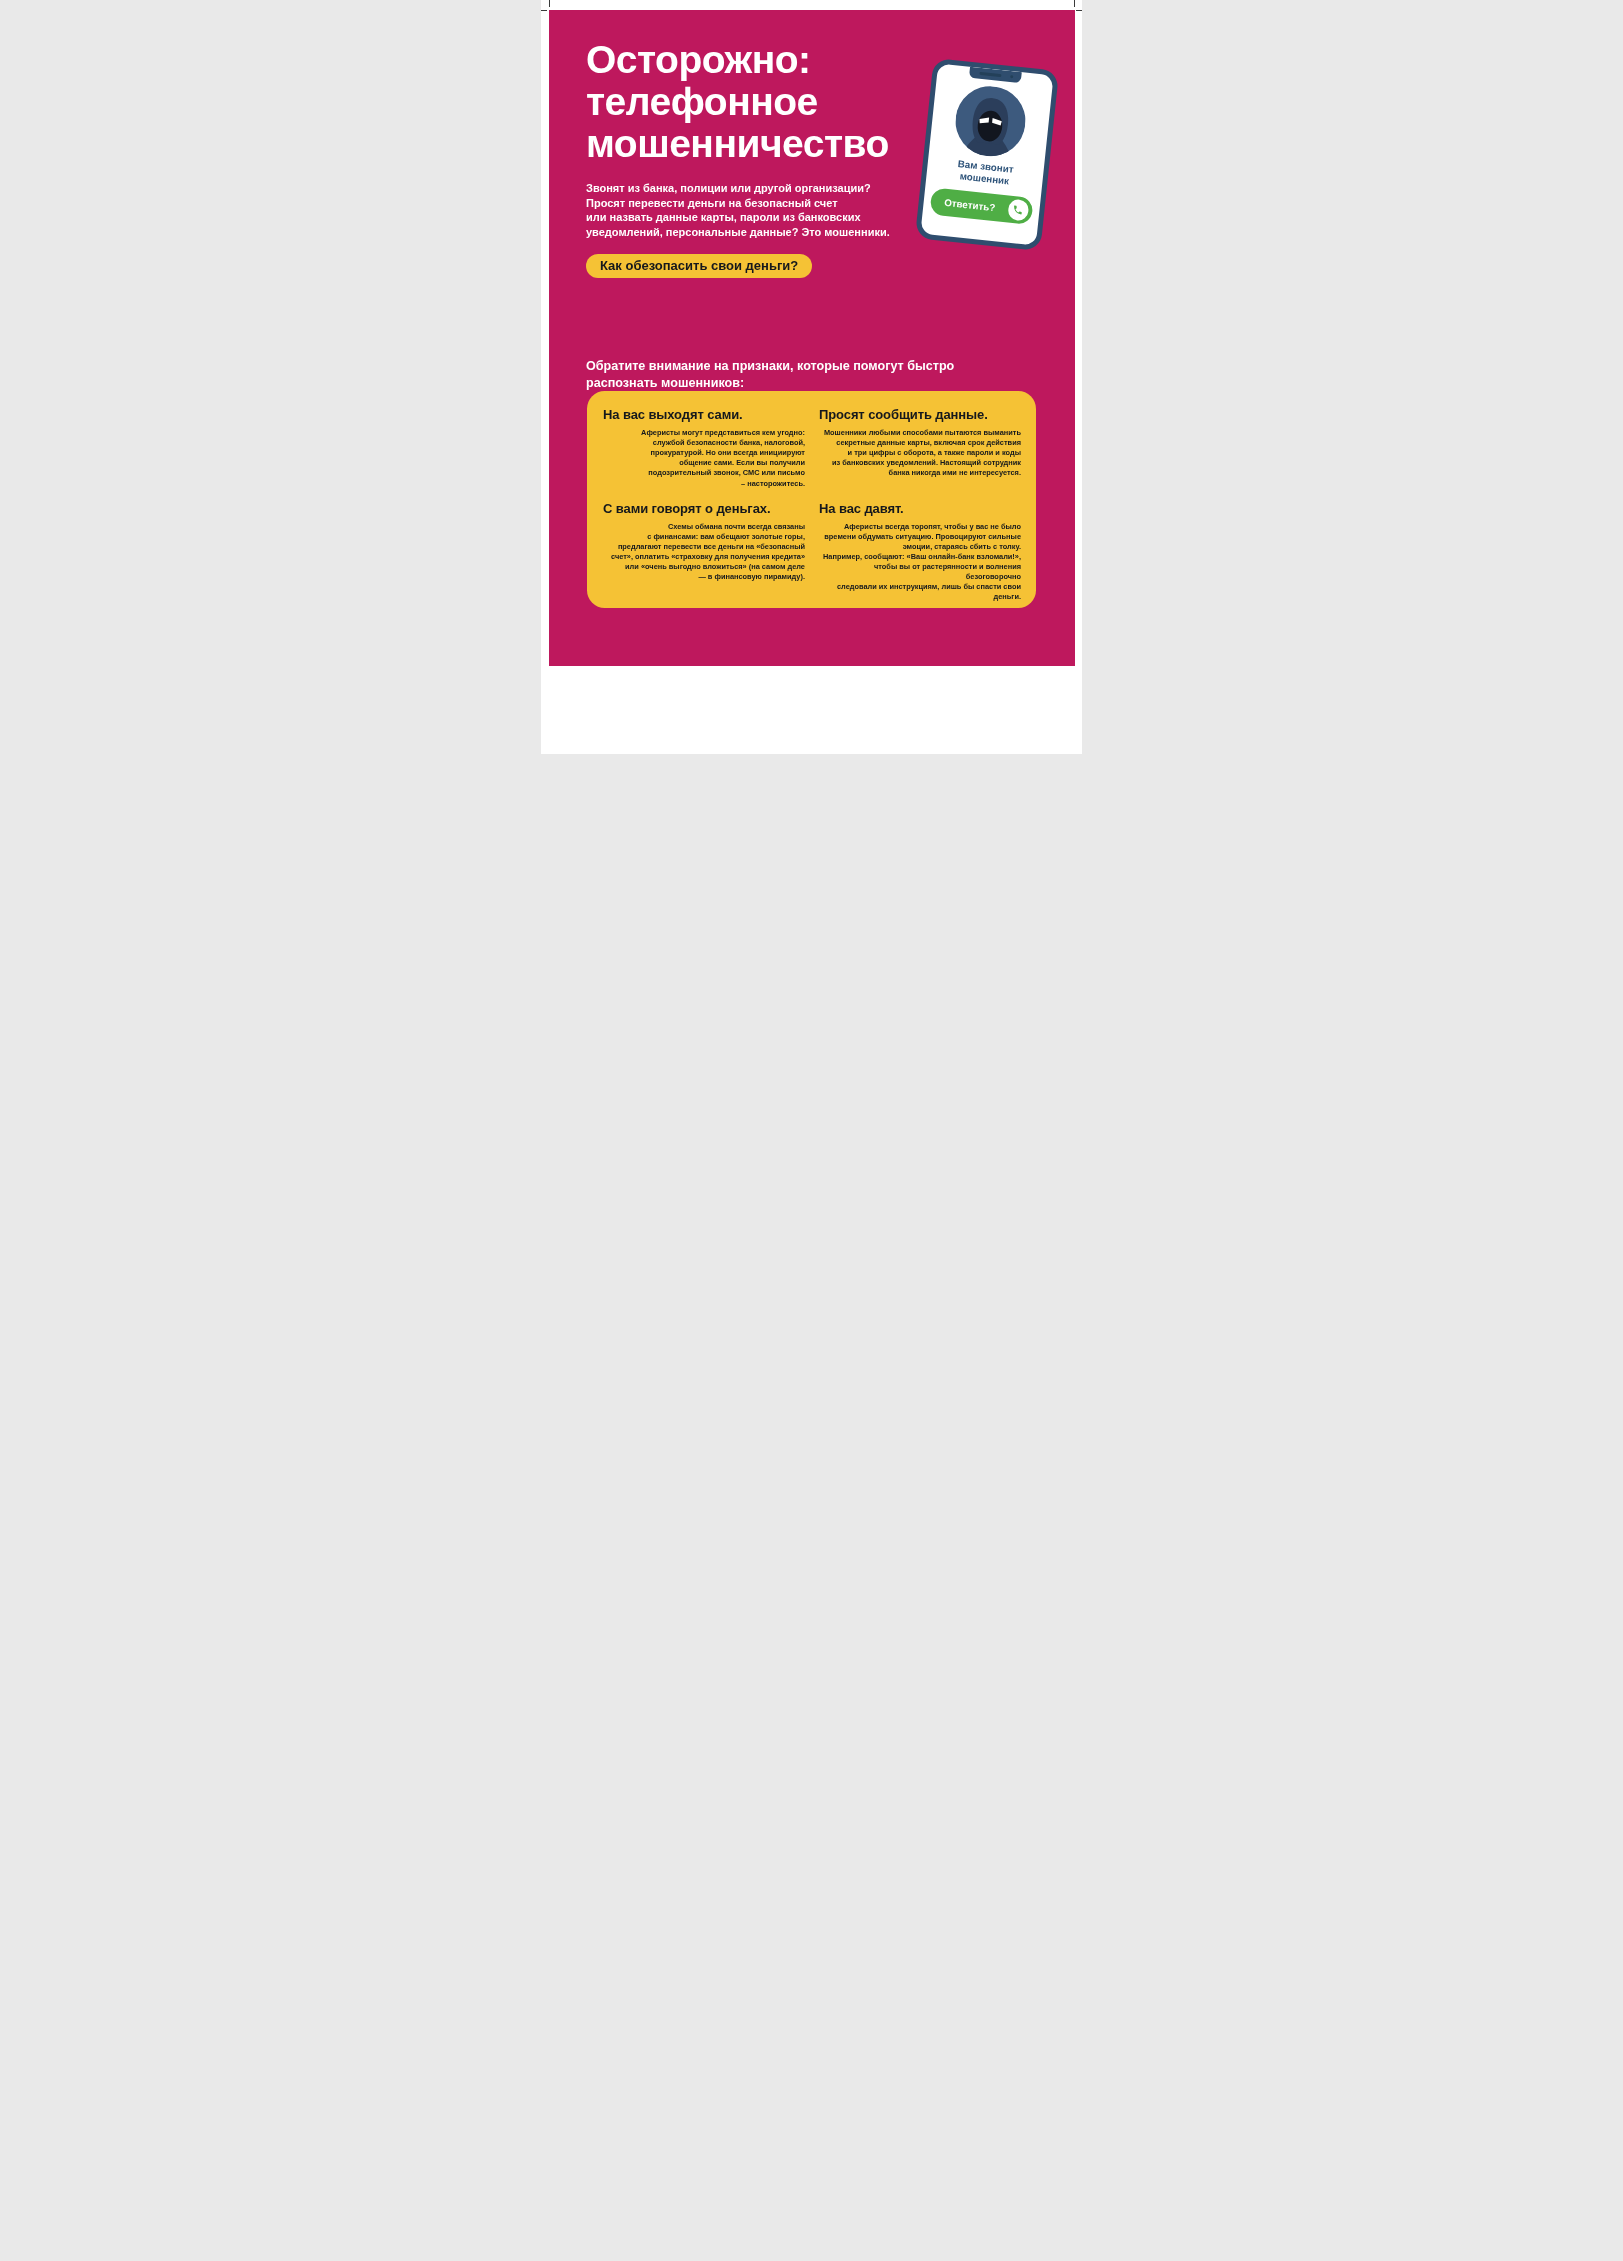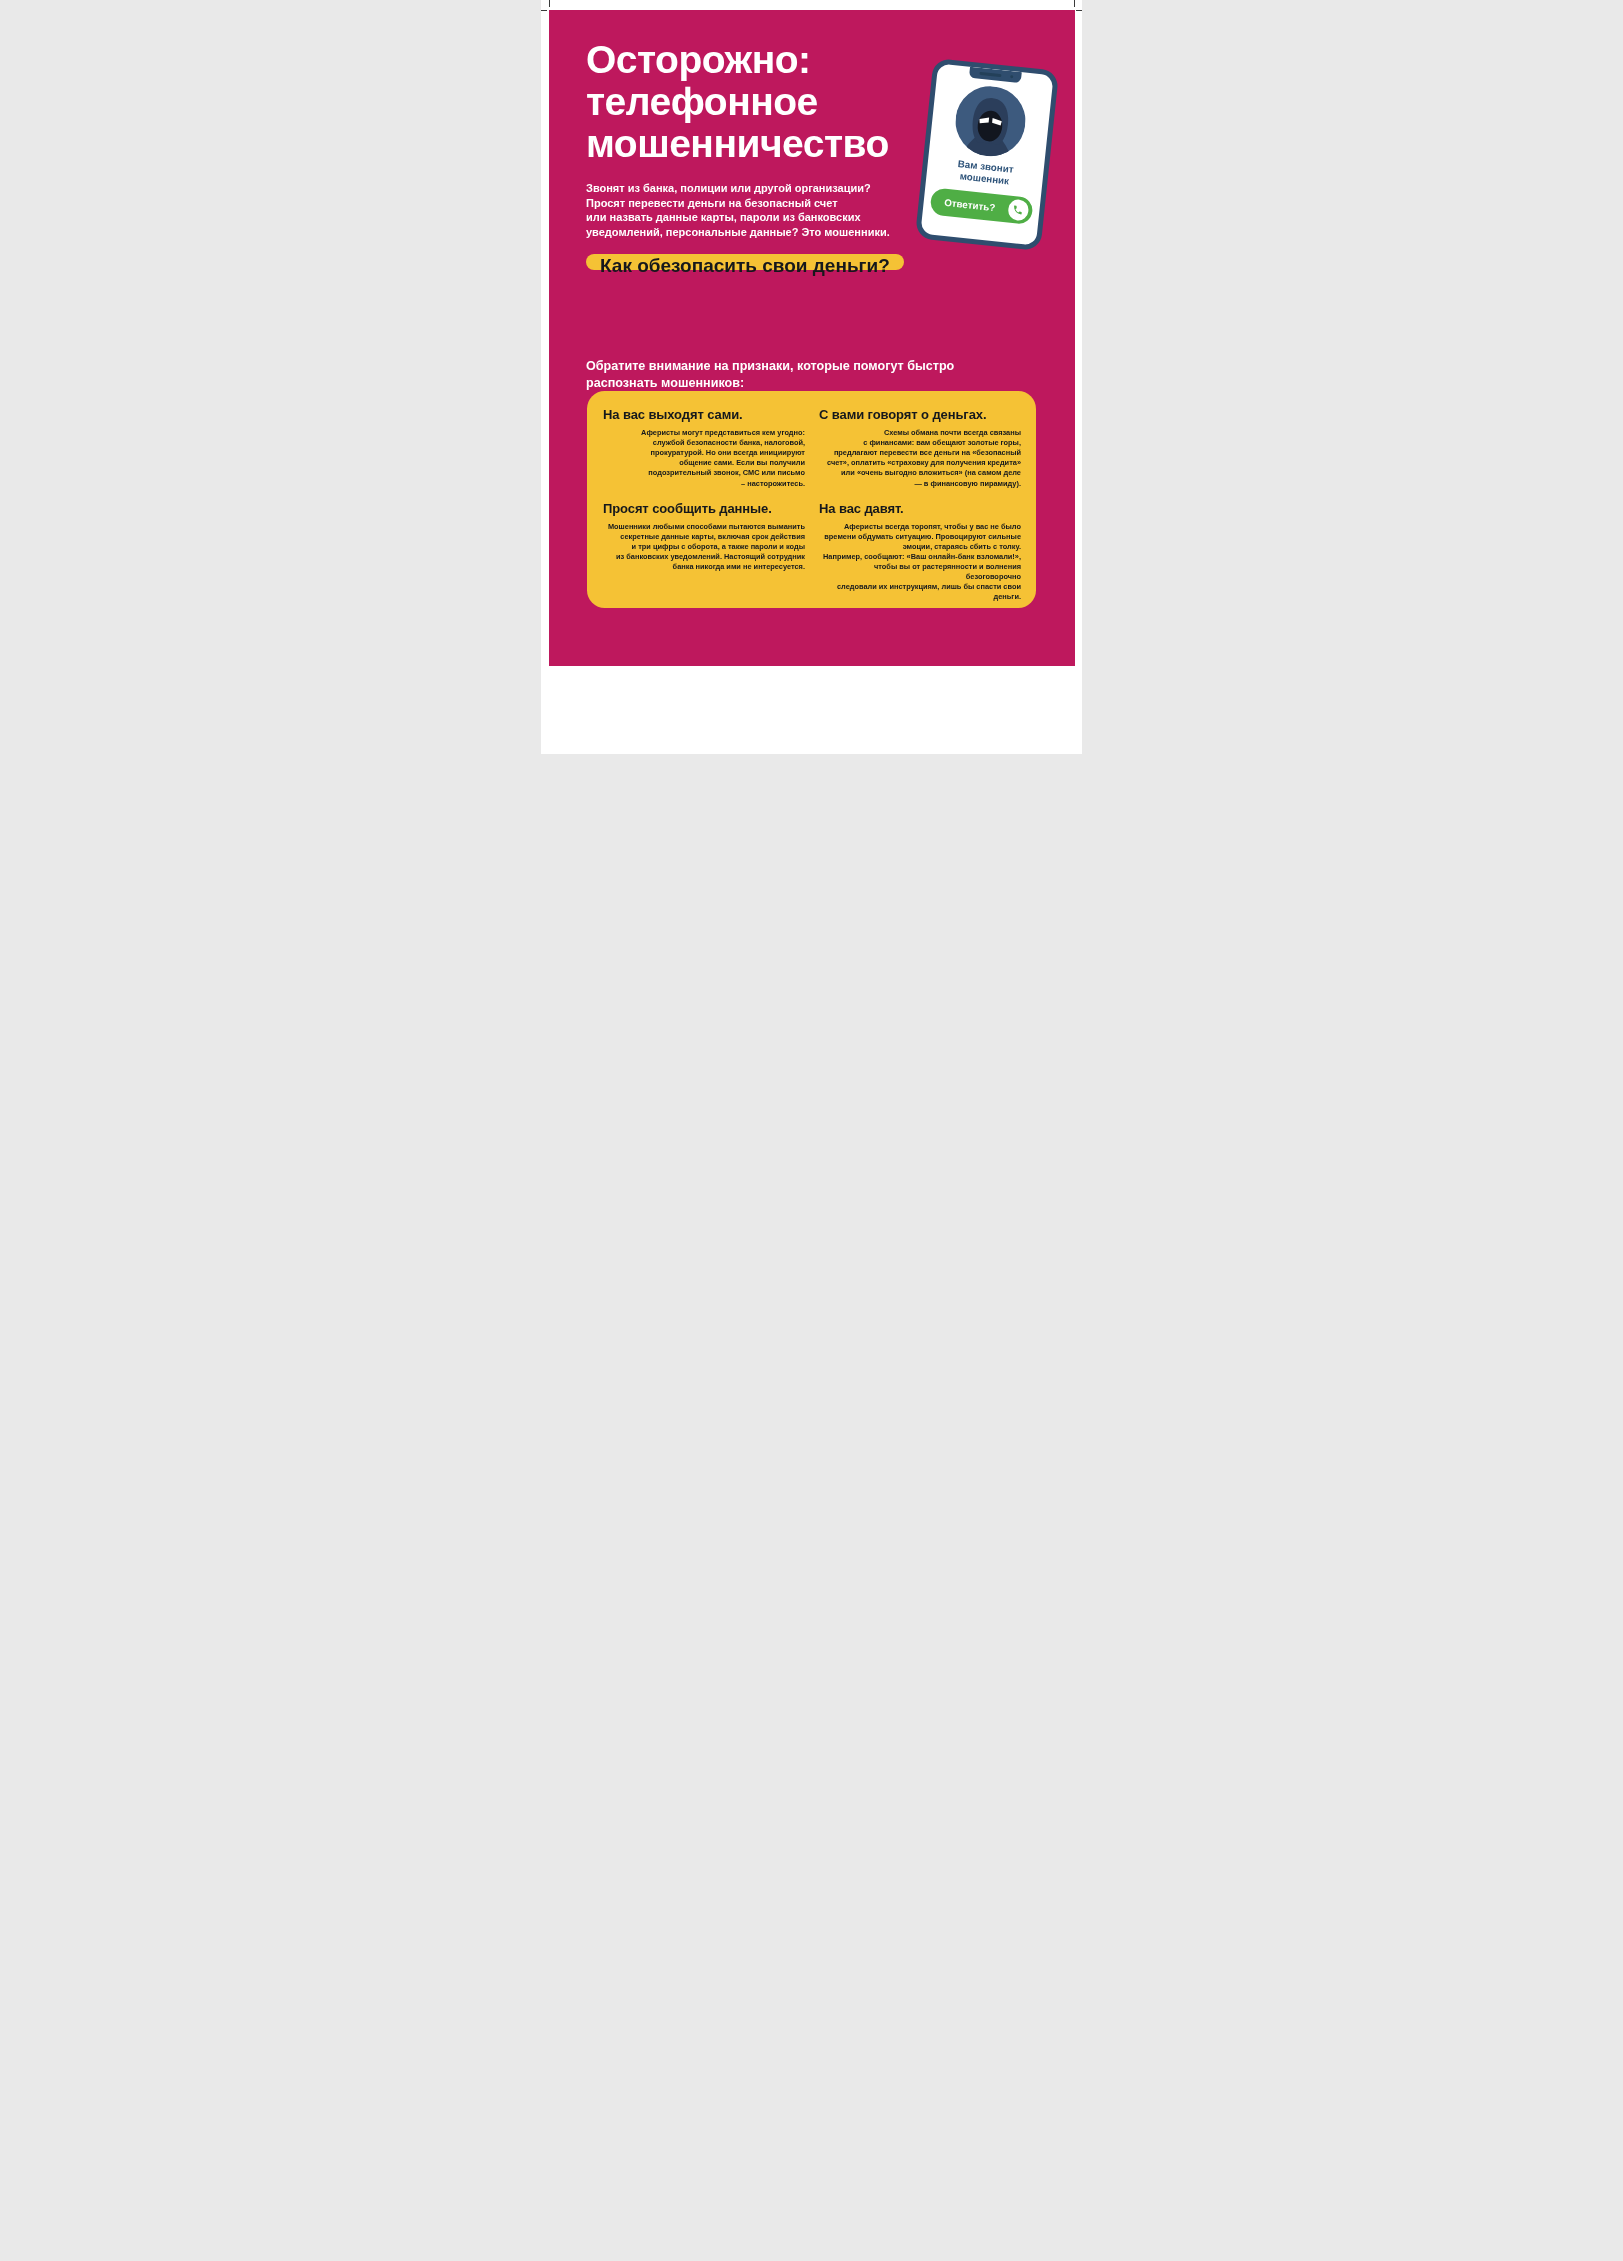--- a/index.html
+++ b/index.html
@@ -17,23 +17,23 @@
   .preline{white-space:pre-line;}
   
   .mark{position:absolute;background:#3a3a3a;}
   
   .title{
     left:37px;top:29px;color:#fff;font-size:39px;line-height:1.08;
     font-weight:800;letter-spacing:-0.5px;
   }
   .intro{left:37px;top:171px;color:#fff;font-size:11px;line-height:1.33;font-weight:700;}
   .badge{
-    left:37px;top:244px;height:16px;line-height:24px;padding:0 14px;
+    left:37px;top:244px;height:24px;line-height:24px;padding:0 14px;
     background:#F5C235;color:#15181C;border-radius:13px;
-    font-size:19px;font-weight:800;display:inline-block;
+    font-size:13px;font-weight:800;display:inline-block;
   }
   .para{color:#fff;font-size:12.6px;line-height:1.33;font-weight:700;}
   .para1{left:37px;top:278px;}
   .para2{left:37px;top:348px;}
   .signs-card{
     left:38px;top:381px;width:449px;height:217px;background:#F5C235;
     border-radius:17.7px;color:#15181C;box-sizing:border-box;
     padding:16px 15px 16px 16px;
     display:grid;grid-template-columns:1fr 1fr;column-gap:14px;row-gap:12px;
   }
@@ -108,35 +108,35 @@
       <div class="sign">
         <h3>На вас выходят сами.</h3>
         <p class="preline">Аферисты могут представиться кем угодно:
 службой безопасности банка, налоговой,
 прокуратурой. Но они всегда инициируют
 общение сами. Если вы получили
 подозрительный звонок, СМС или письмо
 – насторожитесь.</p>
       </div>
       <div class="sign">
+        <h3>Просят сообщить данные.</h3>
+        <p class="preline">Мошенники любыми способами пытаются выманить
+секретные данные карты, включая срок действия
+и три цифры с оборота, а также пароли и коды
+из банковских уведомлений. Настоящий сотрудник
+банка никогда ими не интересуется.</p>
+      </div>
+      <div class="sign">
         <h3>С вами говорят о деньгах.</h3>
         <p class="preline">Схемы обмана почти всегда связаны
 с финансами: вам обещают золотые горы,
 предлагают перевести все деньги на «безопасный
 счет», оплатить «страховку для получения кредита»
 или «очень выгодно вложиться» (на самом деле
 — в финансовую пирамиду).</p>
-      </div>
-      <div class="sign">
-        <h3>Просят сообщить данные.</h3>
-        <p class="preline">Мошенники любыми способами пытаются выманить
-секретные данные карты, включая срок действия
-и три цифры с оборота, а также пароли и коды
-из банковских уведомлений. Настоящий сотрудник
-банка никогда ими не интересуется.</p>
       </div>
       <div class="sign">
         <h3>На вас давят.</h3>
         <p class="preline">Аферисты всегда торопят, чтобы у вас не было
 времени обдумать ситуацию.  Провоцируют сильные
 эмоции, стараясь сбить с толку.
 Например, сообщают: «Ваш онлайн-банк взломали!»,
 чтобы вы от растерянности и волнения безоговорочно
 следовали их инструкциям, лишь бы спасти свои деньги.</p>
       </div>

